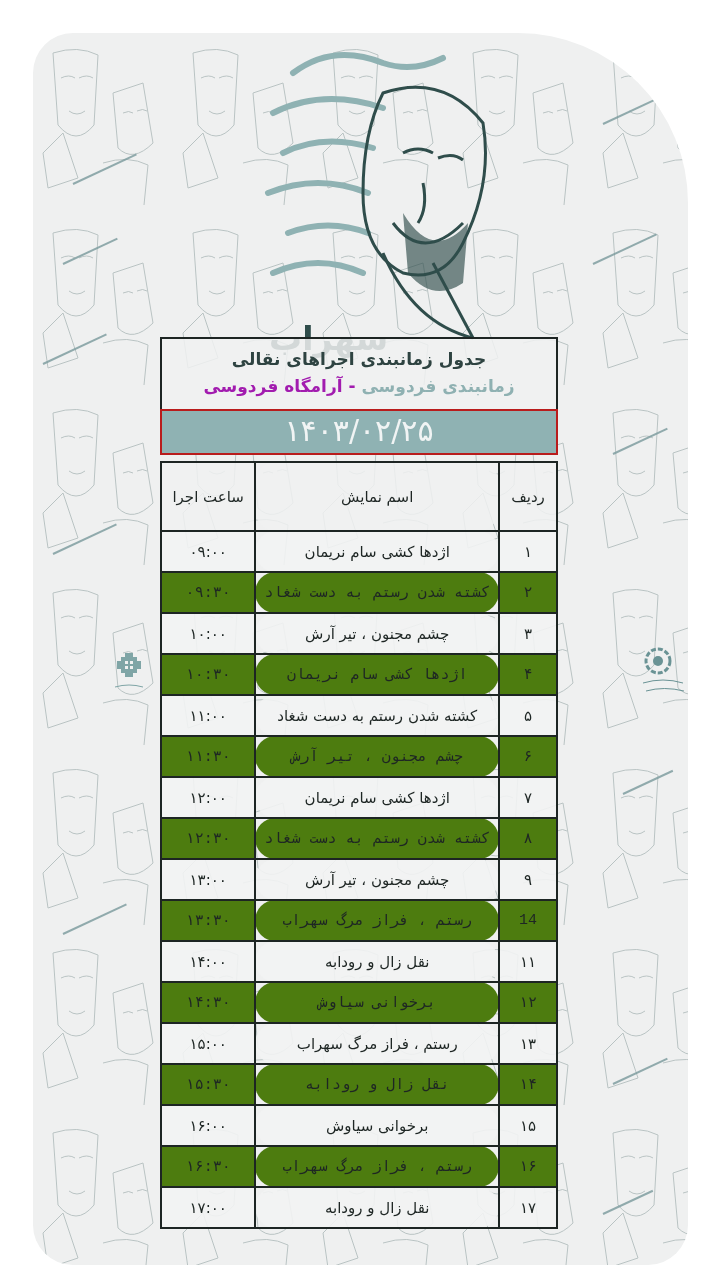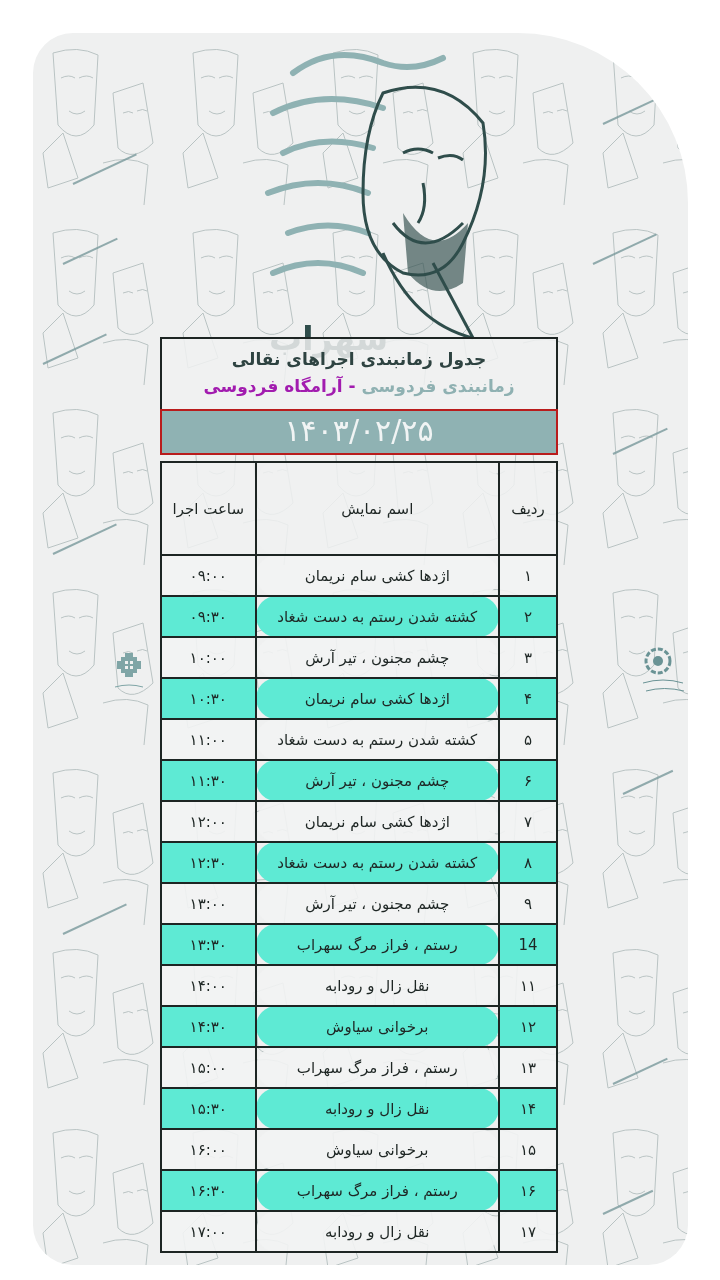--- a/index.html
+++ b/index.html
@@ -44,21 +44,21 @@
   }
   td, th {
     border:2px solid #1d2523; text-align:center; color:#1e2624; font-weight:normal;
   }
   th { height:59px; font-size:15px; background:rgba(240,241,241,.85); }
   td { height:37px; font-size:15px;margin-left:20px; }
   .c-num { width:56px; }
   .c-name { width:258px;border-radius:21px; }
   .c-time { width:80px; letter-spacing:1px; }
   tr.odd td { background:rgba(242,243,243,.9); }
-  tr.even td { background:#5eead4; }
+  tr.even td { background:#4d7c0f;font-family:Liberation Mono, monospace; }
 </style>
 </head>
 <body>
 
 <div class="card">
 
   <svg class="pattern" width="655" height="1232">
     <defs>
       <pattern id="masks" width="140" height="180" patternUnits="userSpaceOnUse">
         <g fill="none" stroke="#b9c3c3" stroke-width="1">
@@ -130,21 +130,21 @@
         <span class="a">زمانبندی فردوسی</span><span class="b"> - </span><span class="b">آرامگاه فردوسی</span>
       </div>
     </div>
     <div class="date-bar">۱۴۰۳/۰۲/۲۵</div>
 
     <table>
       <thead>
         <tr>
           <th class="c-num">ردیف</th>
           <th class="c-name">اسم نمایش</th>
-          <th class="c-time" style="line-height:24px;padding:16px 8px;">ساعت اجرا</th>
+          <th class="c-time" style="line-height:24px;padding:4px 8px;">ساعت اجرا</th>
         </tr>
       </thead>
       <tbody id="rows">
           <tr class="odd">
             <td class="c-num">۱</td>
             <td class="c-name">اژدها کشی سام نریمان</td>
             <td class="c-time">۰۹:۰۰</td>
           </tr>
           <tr class="even">
             <td class="c-num">۲</td>

